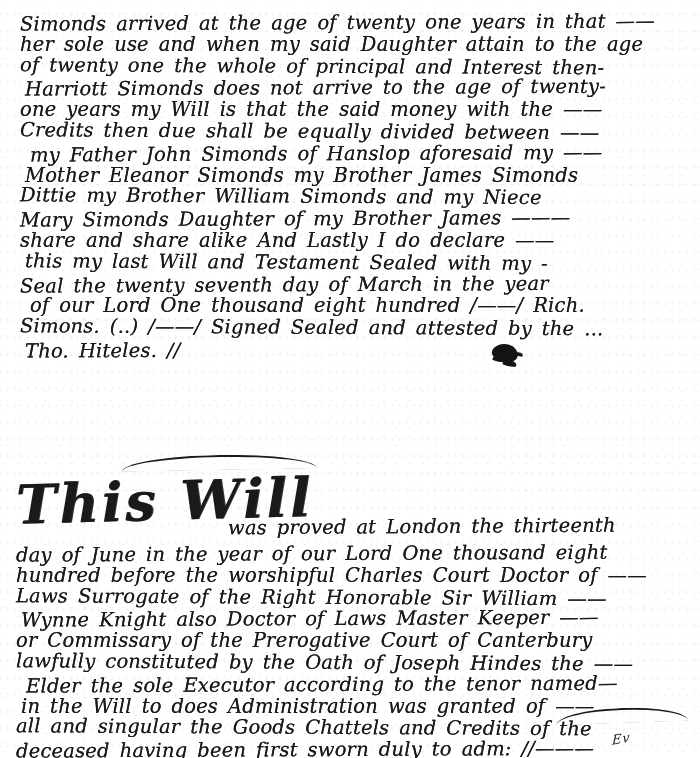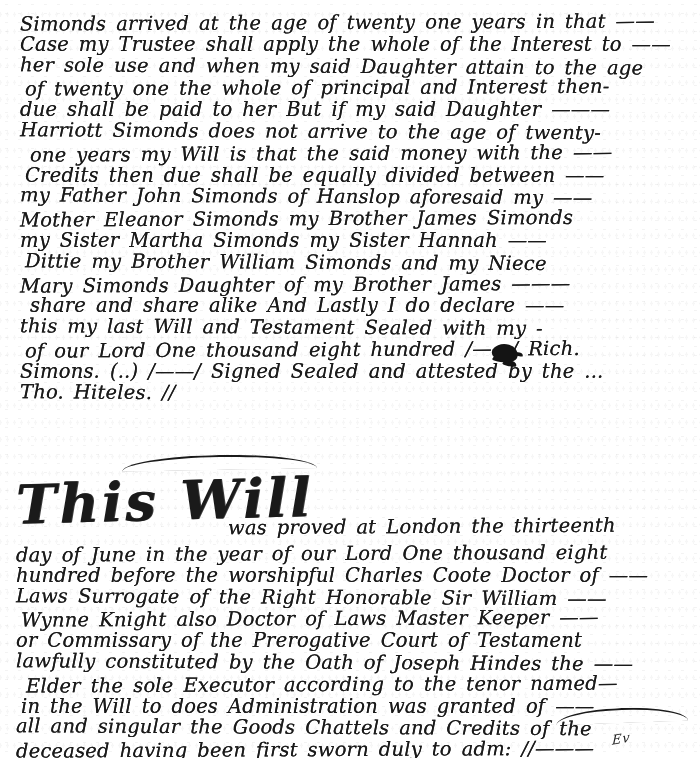--- a/index.html
+++ b/index.html
@@ -101,53 +101,51 @@
     transform: rotate(-10deg) skewX(-12deg);
   }
 </style>
 </head>
 <body>
 
 <div class="page">
 
   <div class="ms-block will-block">
       <div class="ms-line">Simonds arrived at the age of twenty one years in that ——</div>
-      <div class="ms-line">Case my Trustee shall apply the whole of the Interest to ——</div>
       <div class="ms-line">her sole use and when my said Daughter attain to the age</div>
       <div class="ms-line">of twenty one the whole of principal and Interest then-</div>
-      <div class="ms-line">due shall be paid to her But if my said Daughter ———</div>
       <div class="ms-line">Harriott Simonds does not arrive to the age of twenty-</div>
       <div class="ms-line">one years my Will is that the said money with the ——</div>
       <div class="ms-line">Credits then due shall be equally divided between ——</div>
       <div class="ms-line">my Father John Simonds of Hanslop aforesaid my ——</div>
       <div class="ms-line">Mother Eleanor Simonds my Brother James Simonds</div>
-      <div class="ms-line">my Sister Martha Simonds my Sister Hannah ——</div>
       <div class="ms-line">Dittie my Brother William Simonds and my Niece</div>
       <div class="ms-line">Mary Simonds Daughter of my Brother James ———</div>
       <div class="ms-line">share and share alike And Lastly I do declare ——</div>
       <div class="ms-line">this my last Will and Testament Sealed with my -</div>
+      <div class="ms-line">Seal the twenty seventh day of March in the year</div>
       <div class="ms-line">of our Lord One thousand eight hundred /——/ Rich.</div>
       <div class="ms-line">Simons. (..) /——/ Signed Sealed and attested by the ...</div>
       <div class="ms-line">Tho. Hiteles. //</div>
     </div>
 
   <div class="ink-blot"></div>
 
   <div class="swash swash-hiteles"></div>
 
   <div class="probate-heading">This Will</div>
 
   <div class="probate-first-line">was proved at London the thirteenth</div>
 
   <div class="ms-block probate-block">
       <div class="ms-line">day of June in the year of our Lord One thousand eight</div>
-      <div class="ms-line">hundred before the worshipful Charles Coote Doctor of ——</div>
+      <div class="ms-line">hundred before the worshipful Charles Court Doctor of ——</div>
       <div class="ms-line">Laws Surrogate of the Right Honorable Sir William ——</div>
       <div class="ms-line">Wynne Knight also Doctor of Laws Master Keeper ——</div>
-      <div class="ms-line">or Commissary of the Prerogative Court of Testament</div>
+      <div class="ms-line">or Commissary of the Prerogative Court of Canterbury</div>
       <div class="ms-line">lawfully constituted by the Oath of Joseph Hindes the ——</div>
       <div class="ms-line">Elder the sole Executor according to the tenor named—</div>
       <div class="ms-line">in the Will to does Administration was granted of ——</div>
       <div class="ms-line">all and singular the Goods Chattels and Credits of the</div>
       <div class="ms-line">deceased having been first sworn duly to adm: //———</div>
     </div>
 
   <div class="swash swash-end"></div>
 
   <div class="end-mark">Ev</div>

